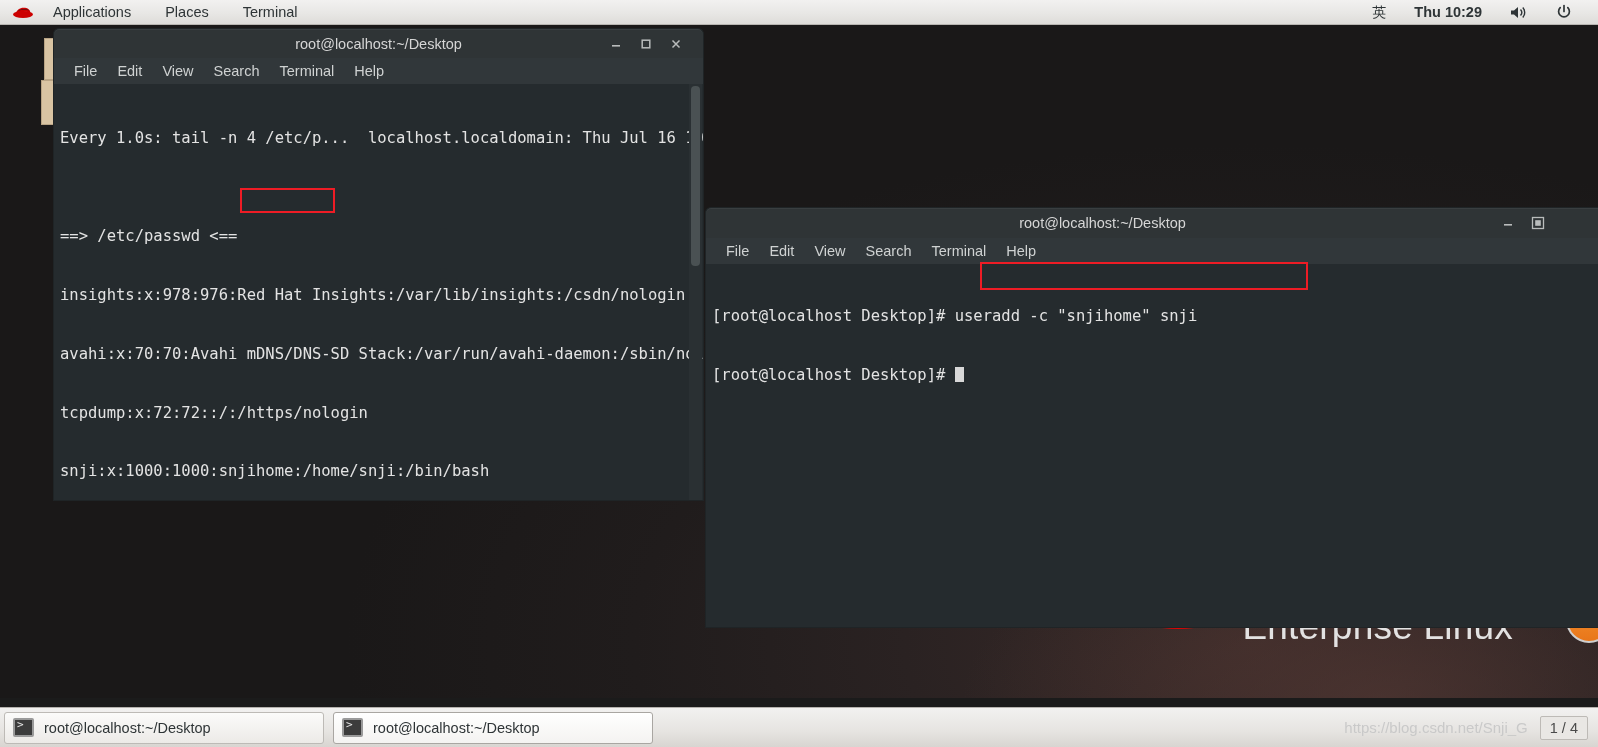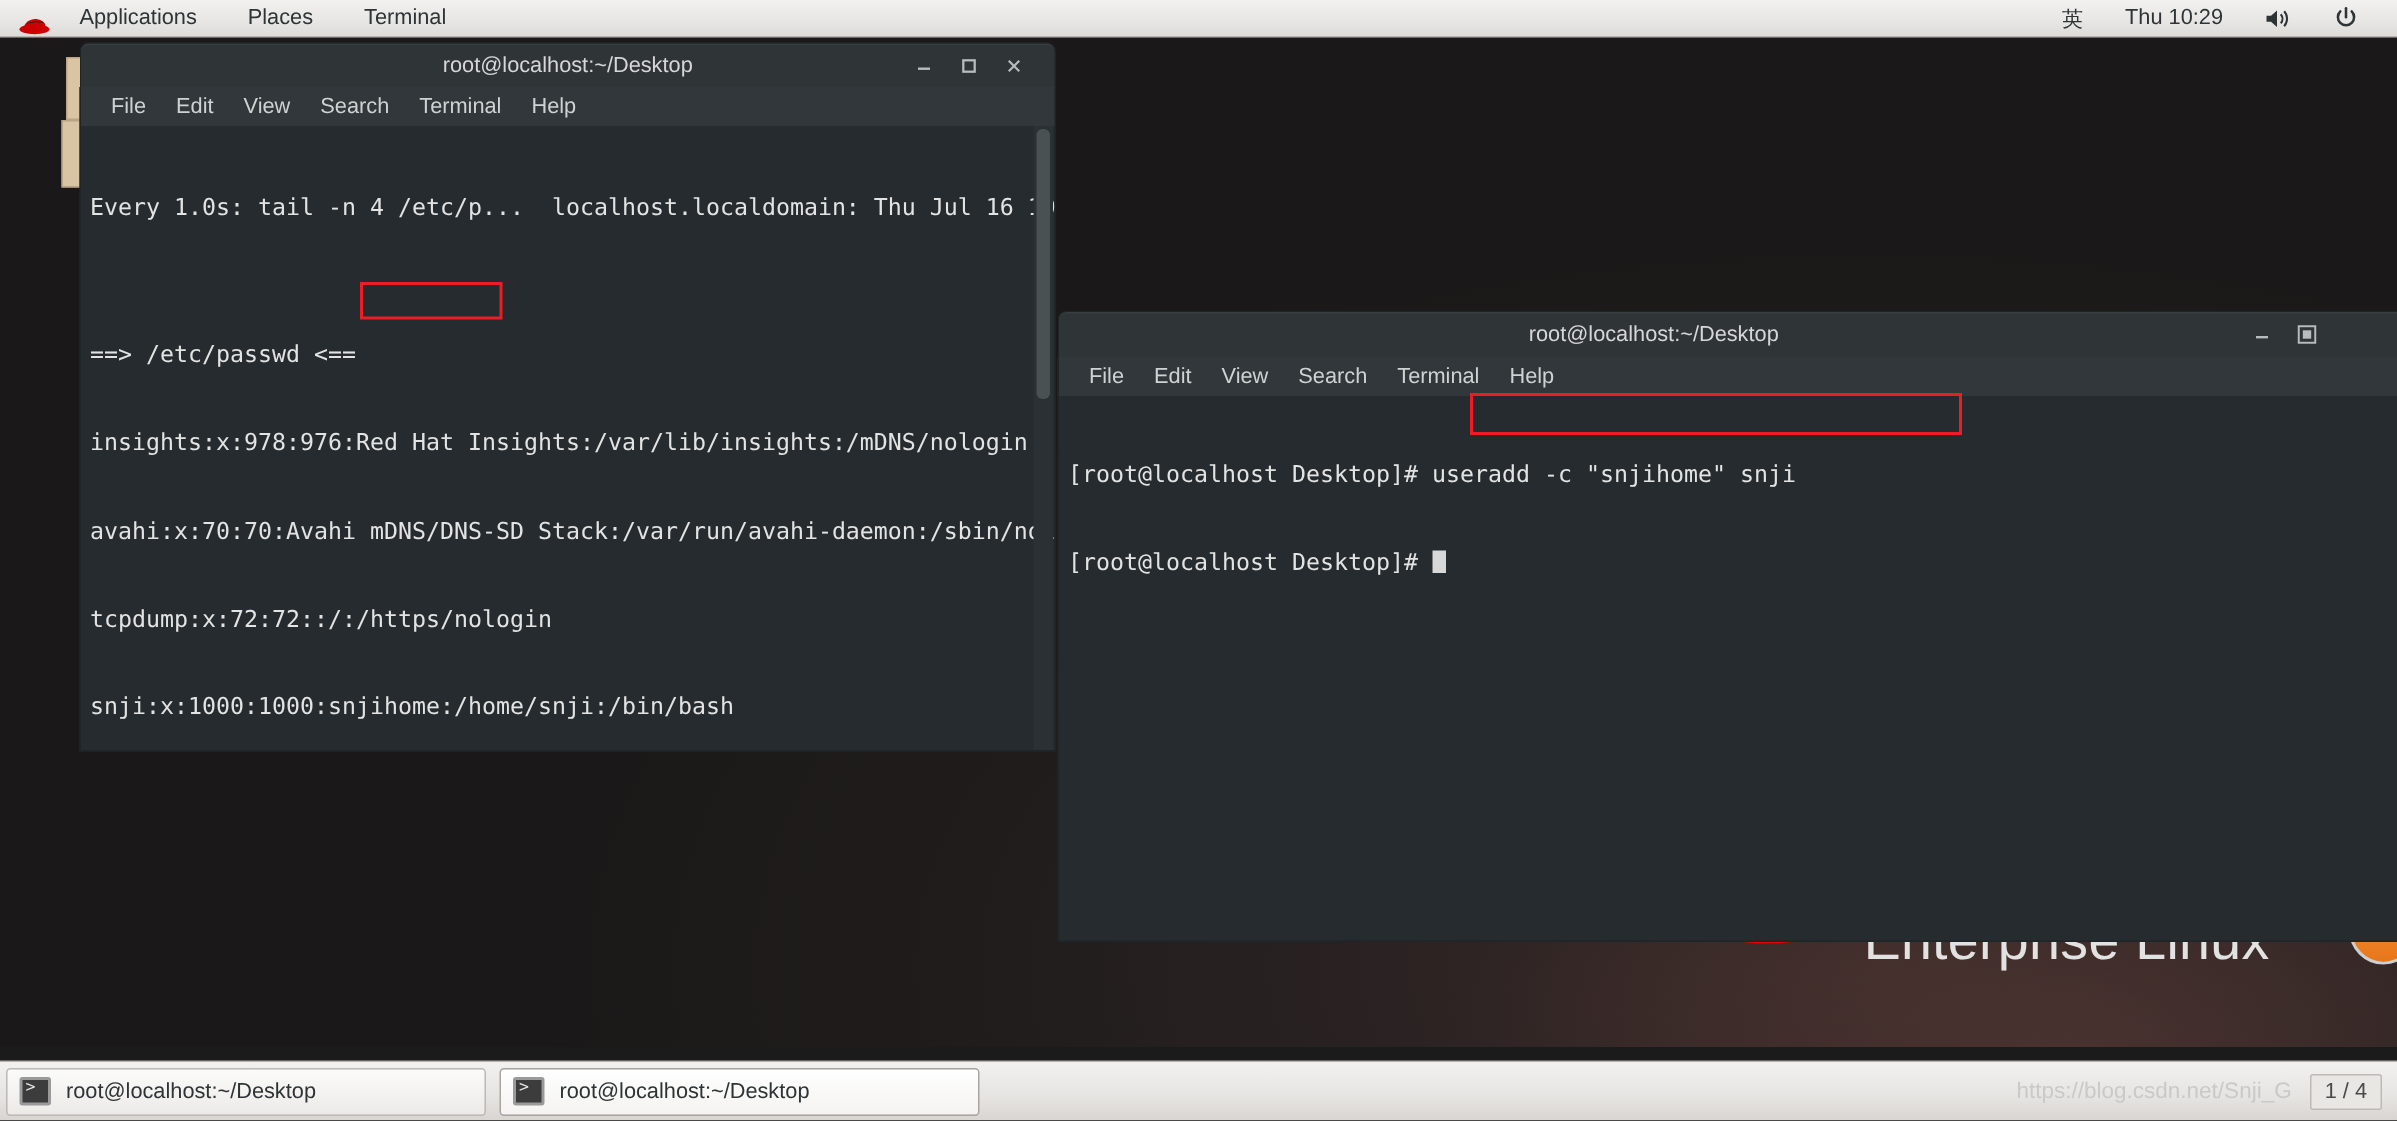--- a/index.html
+++ b/index.html
@@ -20,29 +20,29 @@
   #desktop .rh-glow {
     position:absolute; right:0; bottom:0; width:720px; height:300px;
     background:radial-gradient(ellipse 600px 260px at 70% 100%, rgba(90,60,55,.55) 0%, rgba(40,30,30,0) 70%);
   }
 
   
   #top-panel {
     position:absolute; left:0; top:0; width:1598px; height:25px;
     background:linear-gradient(180deg,#f2f1f0 0%, #e8e7e5 55%, #dedcd9 100%);
     border-bottom:1px solid #b8b5b1;
-    display:flex; align-items:flex-end;
+    display:flex; align-items:center;
     font-size:14.5px; color:#2e3436;
   }
   #top-panel .menu-item { padding:0 17px; line-height:24px; cursor:default; white-space:nowrap; }
   #top-panel .rh-logo-small { width:26px; margin-left:10px; display:flex; align-items:center; justify-content:center; }
   #top-panel .right { margin-left:auto; display:flex; align-items:center; padding-right:12px; }
   #top-panel .right > * { margin-left:0; padding:0 14px; line-height:24px; }
   .ime-label { font-size:14px; }
-  .clock { font-size:14.5px; }
+  .clock { font-size:14.5px;font-weight:bold; }
 
   
   .window { position:absolute; }
   .titlebar {
     height:30px; background:#2f3436;
     border:1px solid #1f2426; border-bottom:none;
     border-radius:6px 6px 0 0;
     display:flex; align-items:center; position:relative;
     box-shadow:inset 0 1px 0 rgba(255,255,255,.05);
   }
@@ -221,21 +221,21 @@
     <span>View</span>
     <span>Search</span>
     <span>Terminal</span>
     <span>Help</span>
   </div>
 
   <div class="termbody" style="height:417px;">
     <span class="trow">Every 1.0s: tail -n 4 /etc/p...  localhost.localdomain: Thu Jul 16 10:29:57 2020</span>
     <span class="trow"></span>
     <span class="trow">==&gt; /etc/passwd &lt;==</span>
-    <span class="trow">insights:x:978:976:Red Hat Insights:/var/lib/insights:/mDNS/nologin</span>
+    <span class="trow">insights:x:978:976:Red Hat Insights:/var/lib/insights:/csdn/nologin</span>
     <span class="trow">avahi:x:70:70:Avahi mDNS/DNS-SD Stack:/var/run/avahi-daemon:/sbin/nologin</span>
     <span class="trow">tcpdump:x:72:72::/:/https/nologin</span>
     <span class="trow">snji:x:1000:1000:snjihome:/home/snji:/bin/bash</span>
     <span class="trow"></span>
     
     
     
     
     
     

